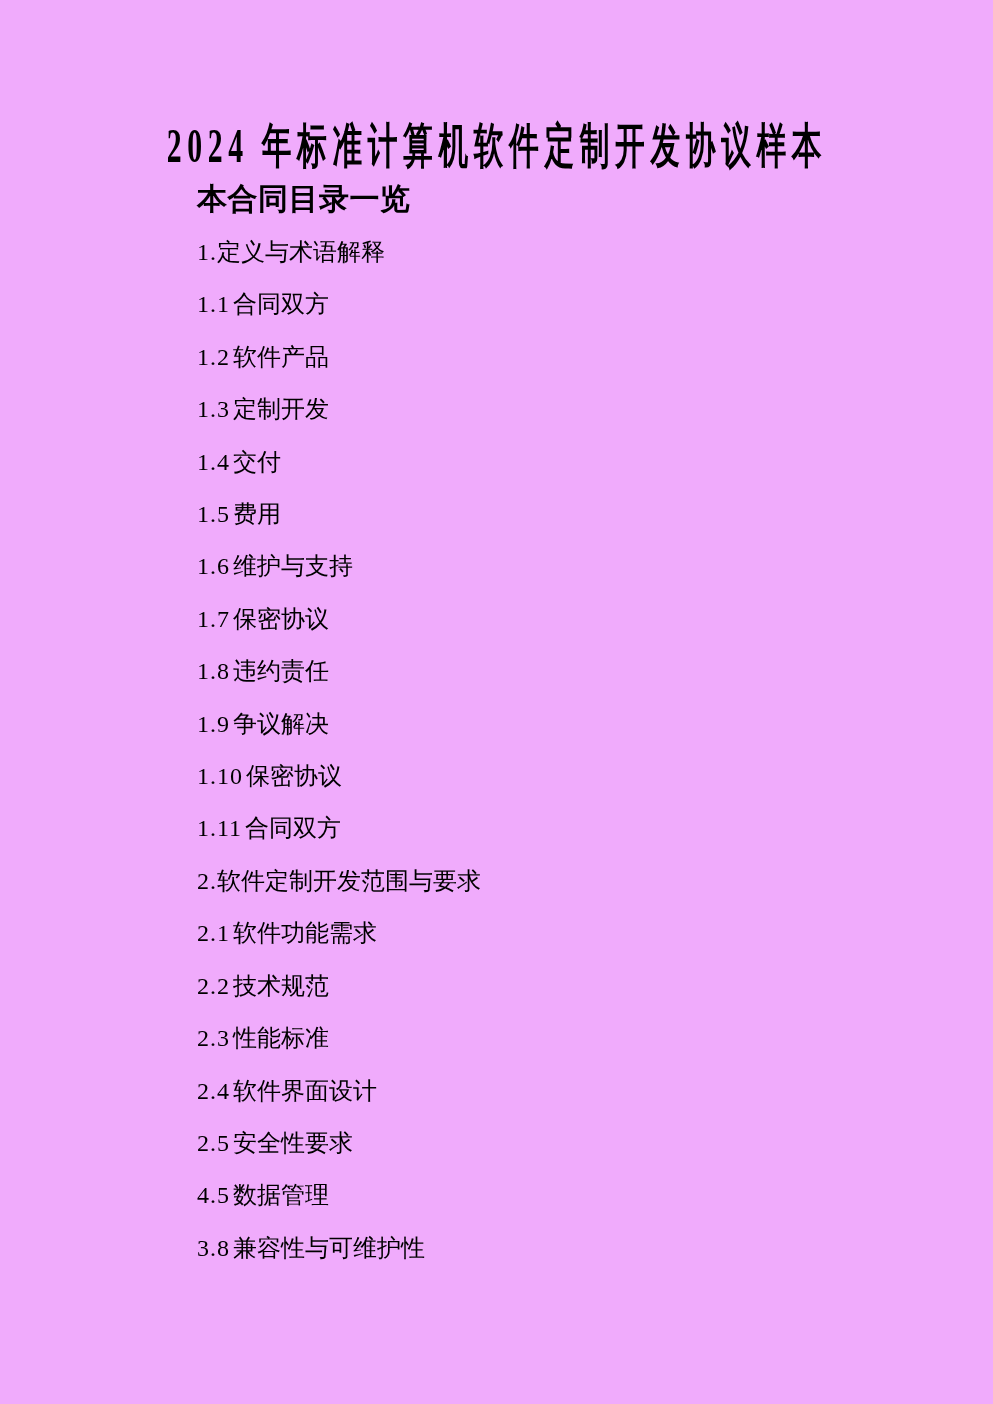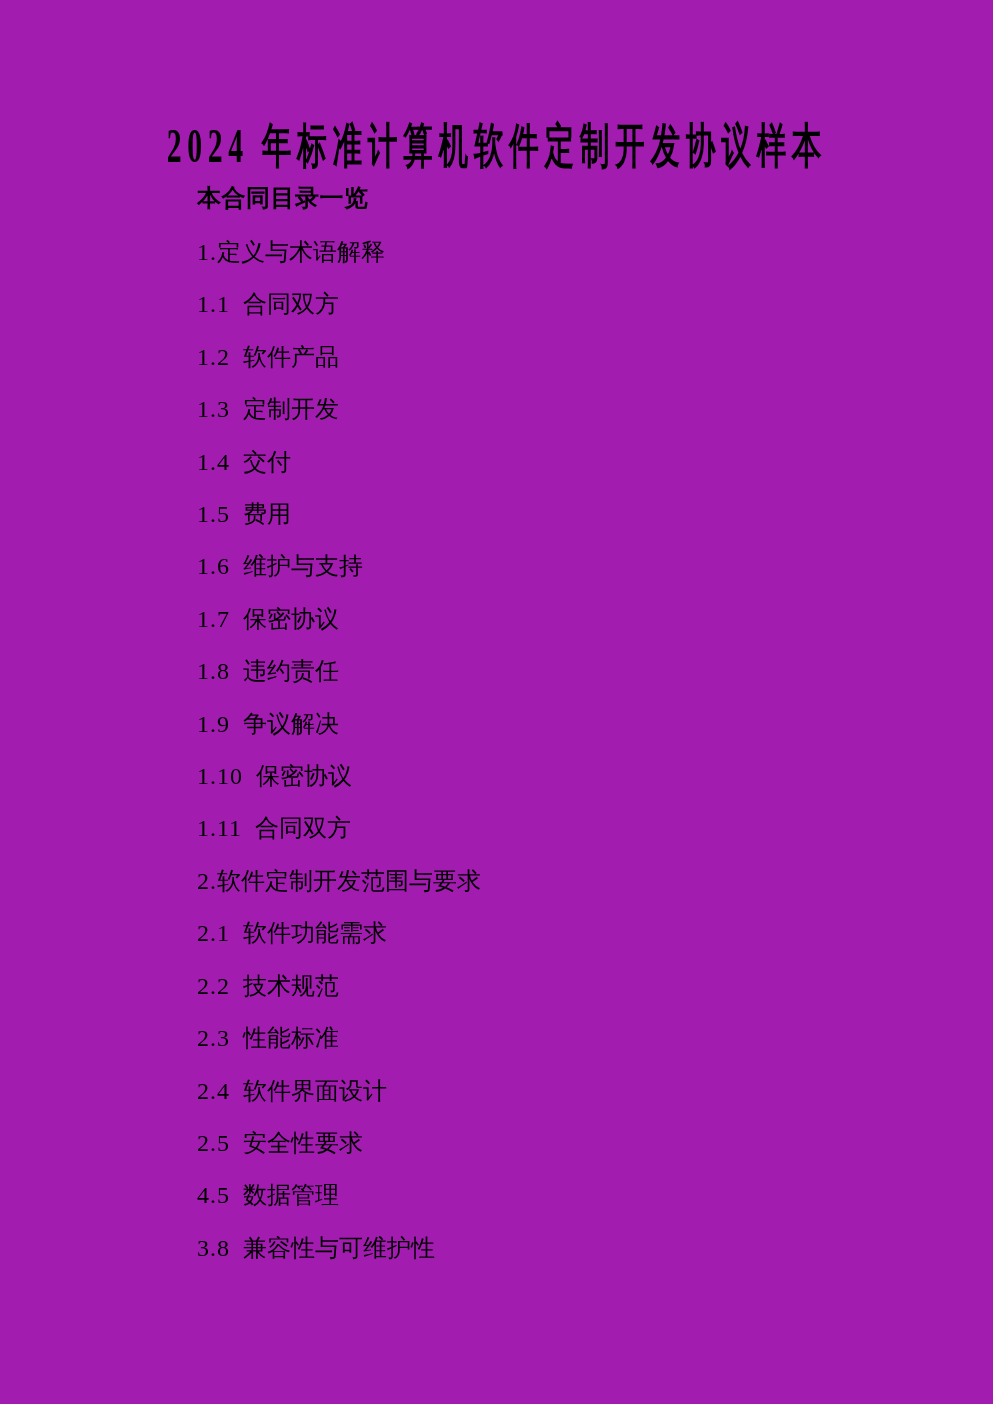--- a/index.html
+++ b/index.html
@@ -5,21 +5,21 @@
   html, body {
     margin: 0;
     padding: 0;
     background: #888;
   }
   .page {
     position: relative;
     width: 993px;
     height: 1404px;
     margin: 0 auto;
-    background: #a21caf;
+    background: #f0abfc;
     overflow: hidden;
     color: #000000;
     font-family: "Liberation Serif", "DejaVu Serif", serif;
   }
   
   .doc-title {
     position: absolute;
     top: 116px;
     left: 50%;
     transform: translateX(-50%) scaleX(0.62);
@@ -29,42 +29,42 @@
     line-height: 60px;
     font-weight: bold;
     letter-spacing: 9px;
     font-family: "Liberation Serif", "DejaVu Serif", serif;
   }
   
   .toc-heading {
     position: absolute;
     left: 197px;
     top: 183px;
-    font-size: 24px;
+    font-size: 30px;
     line-height: 31px;
     font-weight: bold;
     letter-spacing: 0.5px;
   }
   .toc-list {
     position: absolute;
     left: 197px;
     top: 226px;
   }
   .toc-item {
     display: flex;
     align-items: baseline;
     font-size: 24px;
     line-height: 52.4px;
     white-space: pre;
   }
   .toc-num {
     letter-spacing: 1px;
   }
   .toc-item.lvl-1 .toc-label { }
-  .toc-item.lvl-2 .toc-label { margin-left: 13px; }
+  .toc-item.lvl-2 .toc-label { margin-left: 3px; }
 </style>
 </head>
 <body>
 
 <div class="page">
   <div class="doc-title">2024 年标准计算机软件定制开发协议样本</div>
 
   <div class="toc-heading">本合同目录一览</div>
 
   <div class="toc-list">

